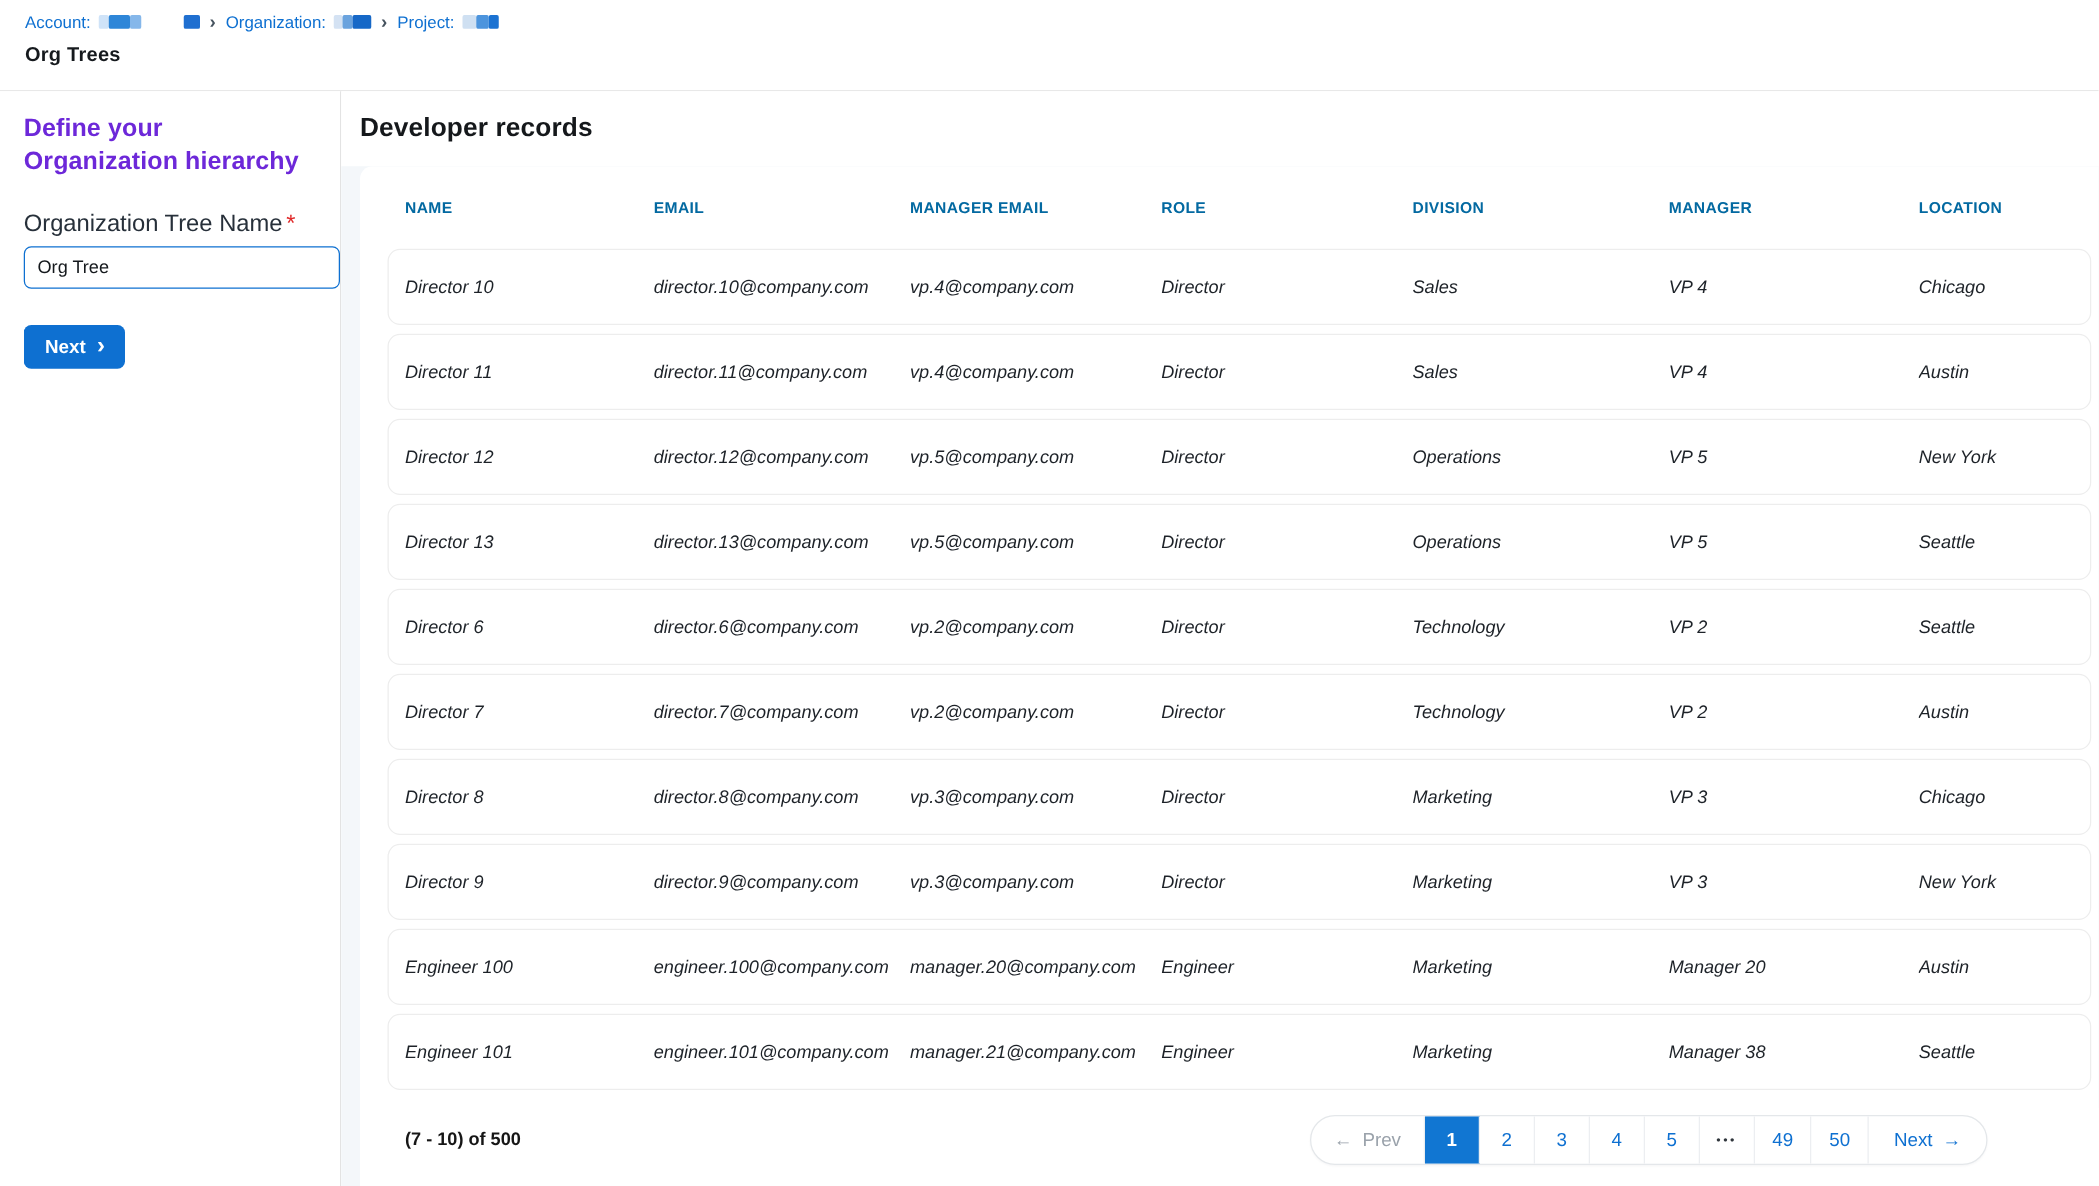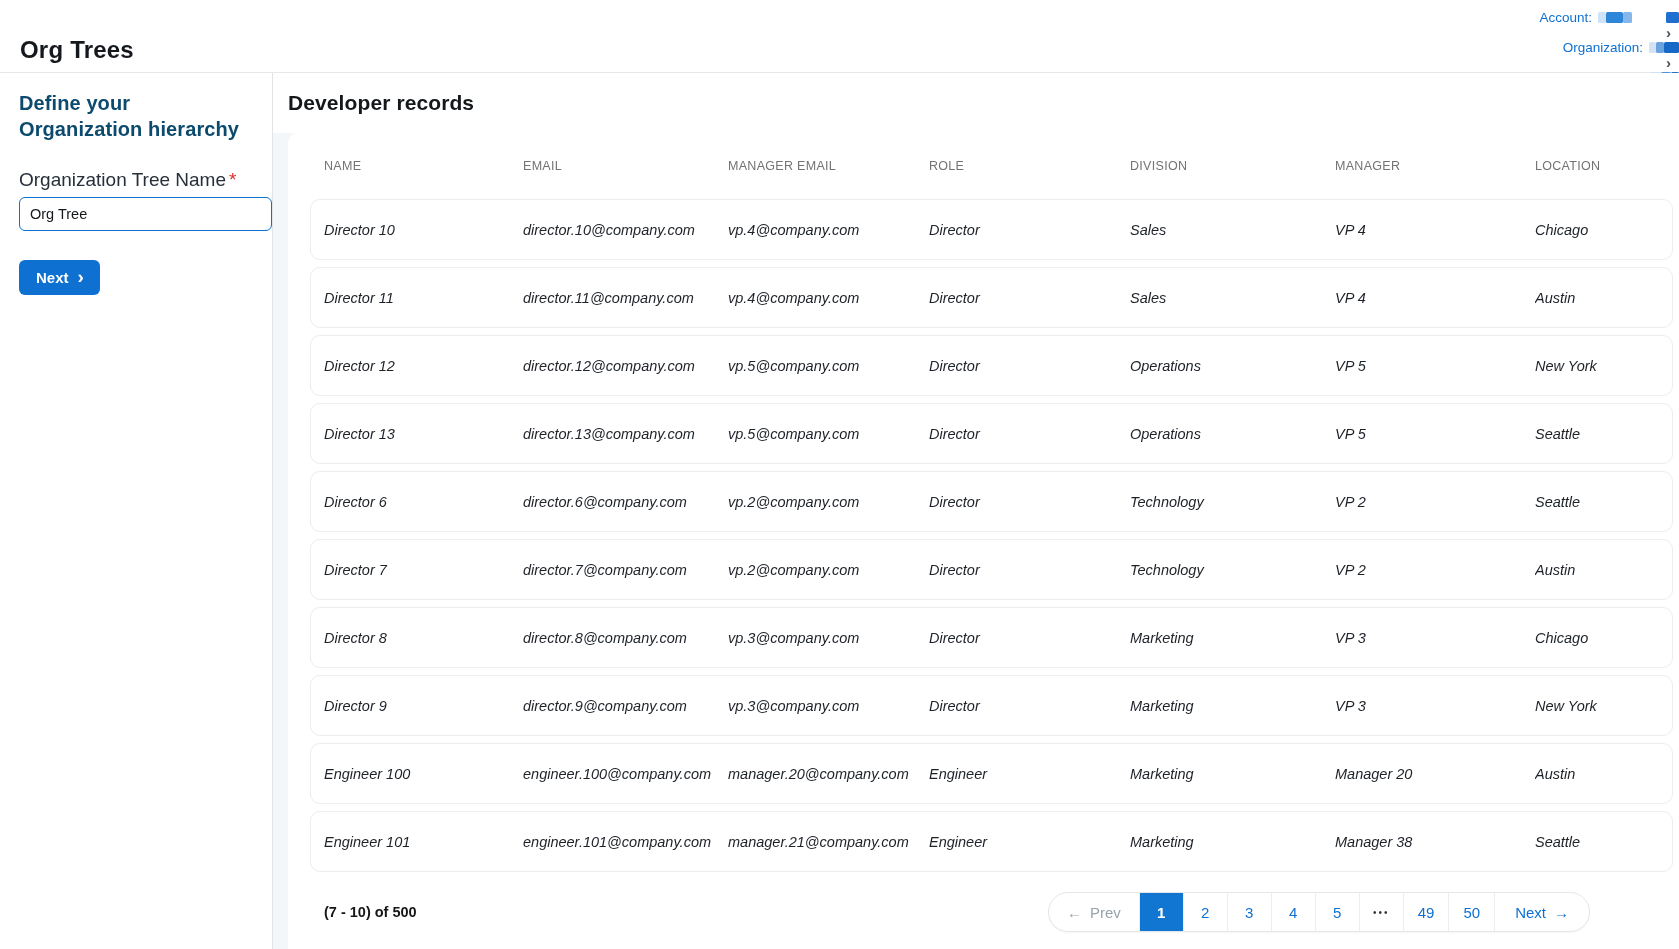--- a/index.html
+++ b/index.html
@@ -1,50 +1,50 @@
 <!DOCTYPE html>
 <html style="--accent: #0e70d1; --active-bg: #1176d2; --panel: #f4f7fa; --required: #e02b2b;"><head>
 <meta charset="utf-8">
 <style>
   * { margin:0; padding:0; box-sizing:border-box; }
   html,body { width:1679px; height:949px; overflow:hidden; background:#fff;
     font-family:"Liberation Sans", sans-serif; color:#1d1d1d; }
 
   
   .topbar { height:73px; border-bottom:1px solid #e8e8e8; padding:10px 0 0 20px; background:#fff; }
-  .breadcrumb { display:flex; align-items:flex-end; font-size:13.5px; color:var(--accent,#0e70d1); height:18px;flex-direction:column; }
+  .breadcrumb { display:flex; align-items:flex-start; font-size:13.5px; color:var(--accent,#0e70d1); height:18px; }
   .bc-item { display:inline-flex; align-items:center; cursor:pointer; }
   .bc-label { color:var(--accent,#0e70d1); }
   .bc-blocks { display:inline-flex; align-items:center; margin-left:6px; }
   .bc-blocks i { display:inline-block; height:11px; border-radius:1.5px; }
   .bc-sep { color:#46535f; margin:0 8px; font-size:15px; line-height:1; font-weight:600; }
-  .page-title { margin-top:8px; font-size:24px; font-weight:600; color:#15191d; letter-spacing:.2px; }
+  .page-title { margin-top:8px; font-size:16px; font-weight:600; color:#15191d; letter-spacing:.2px; }
 
   
   .body { display:flex; height:876px; }
   .sidebar { width:273px; min-width:273px; background:#fff; border-right:1px solid #e3e3e3; padding:17px 19px 0 19px; }
-  .sidebar h2 { font-size:20px; line-height:1.32; font-weight:700; color:#0c4a6e; letter-spacing:.1px; }
+  .sidebar h2 { font-size:20px; line-height:1.32; font-weight:700; color:#6d28d9; letter-spacing:.1px; }
   .field-label { margin-top:26px; font-size:19px; color:#27303a; }
   .req { color:var(--required,#e02b2b); margin-left:3px; }
   .tree-input { margin-top:6px; width:253px; height:34px; border:1.5px solid var(--accent,#0e70d1);
     border-radius:6px; padding:0 10px; font-size:14.5px; font-family:inherit; color:#14181c; outline:none; }
   .next-btn { margin-top:29px; display:inline-flex; align-items:center; gap:9px; background:var(--accent,#0e70d1);
     color:#fff; border:none; border-radius:6px; height:35px; padding:0 16px 0 17px; font-size:15px; font-weight:700;
     font-family:inherit; cursor:pointer; }
   .next-btn .chev { font-size:19px; font-weight:700; line-height:1; margin-top:-2px; }
 
   
   .main { flex:1; display:flex; flex-direction:column; background:#fff; min-width:0; }
   .main-title { height:60px; display:flex; align-items:center; padding-left:15px;
     font-size:21px; font-weight:700; color:#15181b; letter-spacing:.1px; }
   .panel { flex:1; background:var(--panel,#f4f7fa); padding-left:15px; overflow:hidden; }
   .card { background:#fff; border-radius:10px 0 0 0; height:100%; overflow:hidden; }
 
   .grid7 { display:grid; grid-template-columns:199px 205px 201px 201px 205px 200px 1fr; align-items:center; }
-  .thead { height:66px; padding-left:36px; font-size:12.5px; font-weight:400; color:#737373; letter-spacing:.3px; }
+  .thead { height:66px; padding-left:36px; font-size:12.5px; font-weight:700; color:#0369a1; letter-spacing:.3px; }
   .trow { height:61px; margin:0 6px 7px 22px; border:1px solid #ededed; border-radius:10px;
     padding-left:13px; font-size:14.5px; color:#1d2228; background:#fff;font-style:italic; }
   .trow > div { overflow:hidden; white-space:nowrap; }
 
   
   .tfoot { display:flex; justify-content:space-between; align-items:center; padding:13px 89px 0 36px; }
   .summary { font-size:14.5px; font-weight:600; color:#161616; }
   .pager { display:flex; align-items:stretch; height:40px; background:#fff; border:1px solid #e4e7ea;
     border-radius:20px; overflow:hidden; box-shadow:0 1px 2px rgba(16,24,40,.04); }
   .pg-item { display:flex; align-items:center; justify-content:center; min-width:44px; padding:0 14px;

